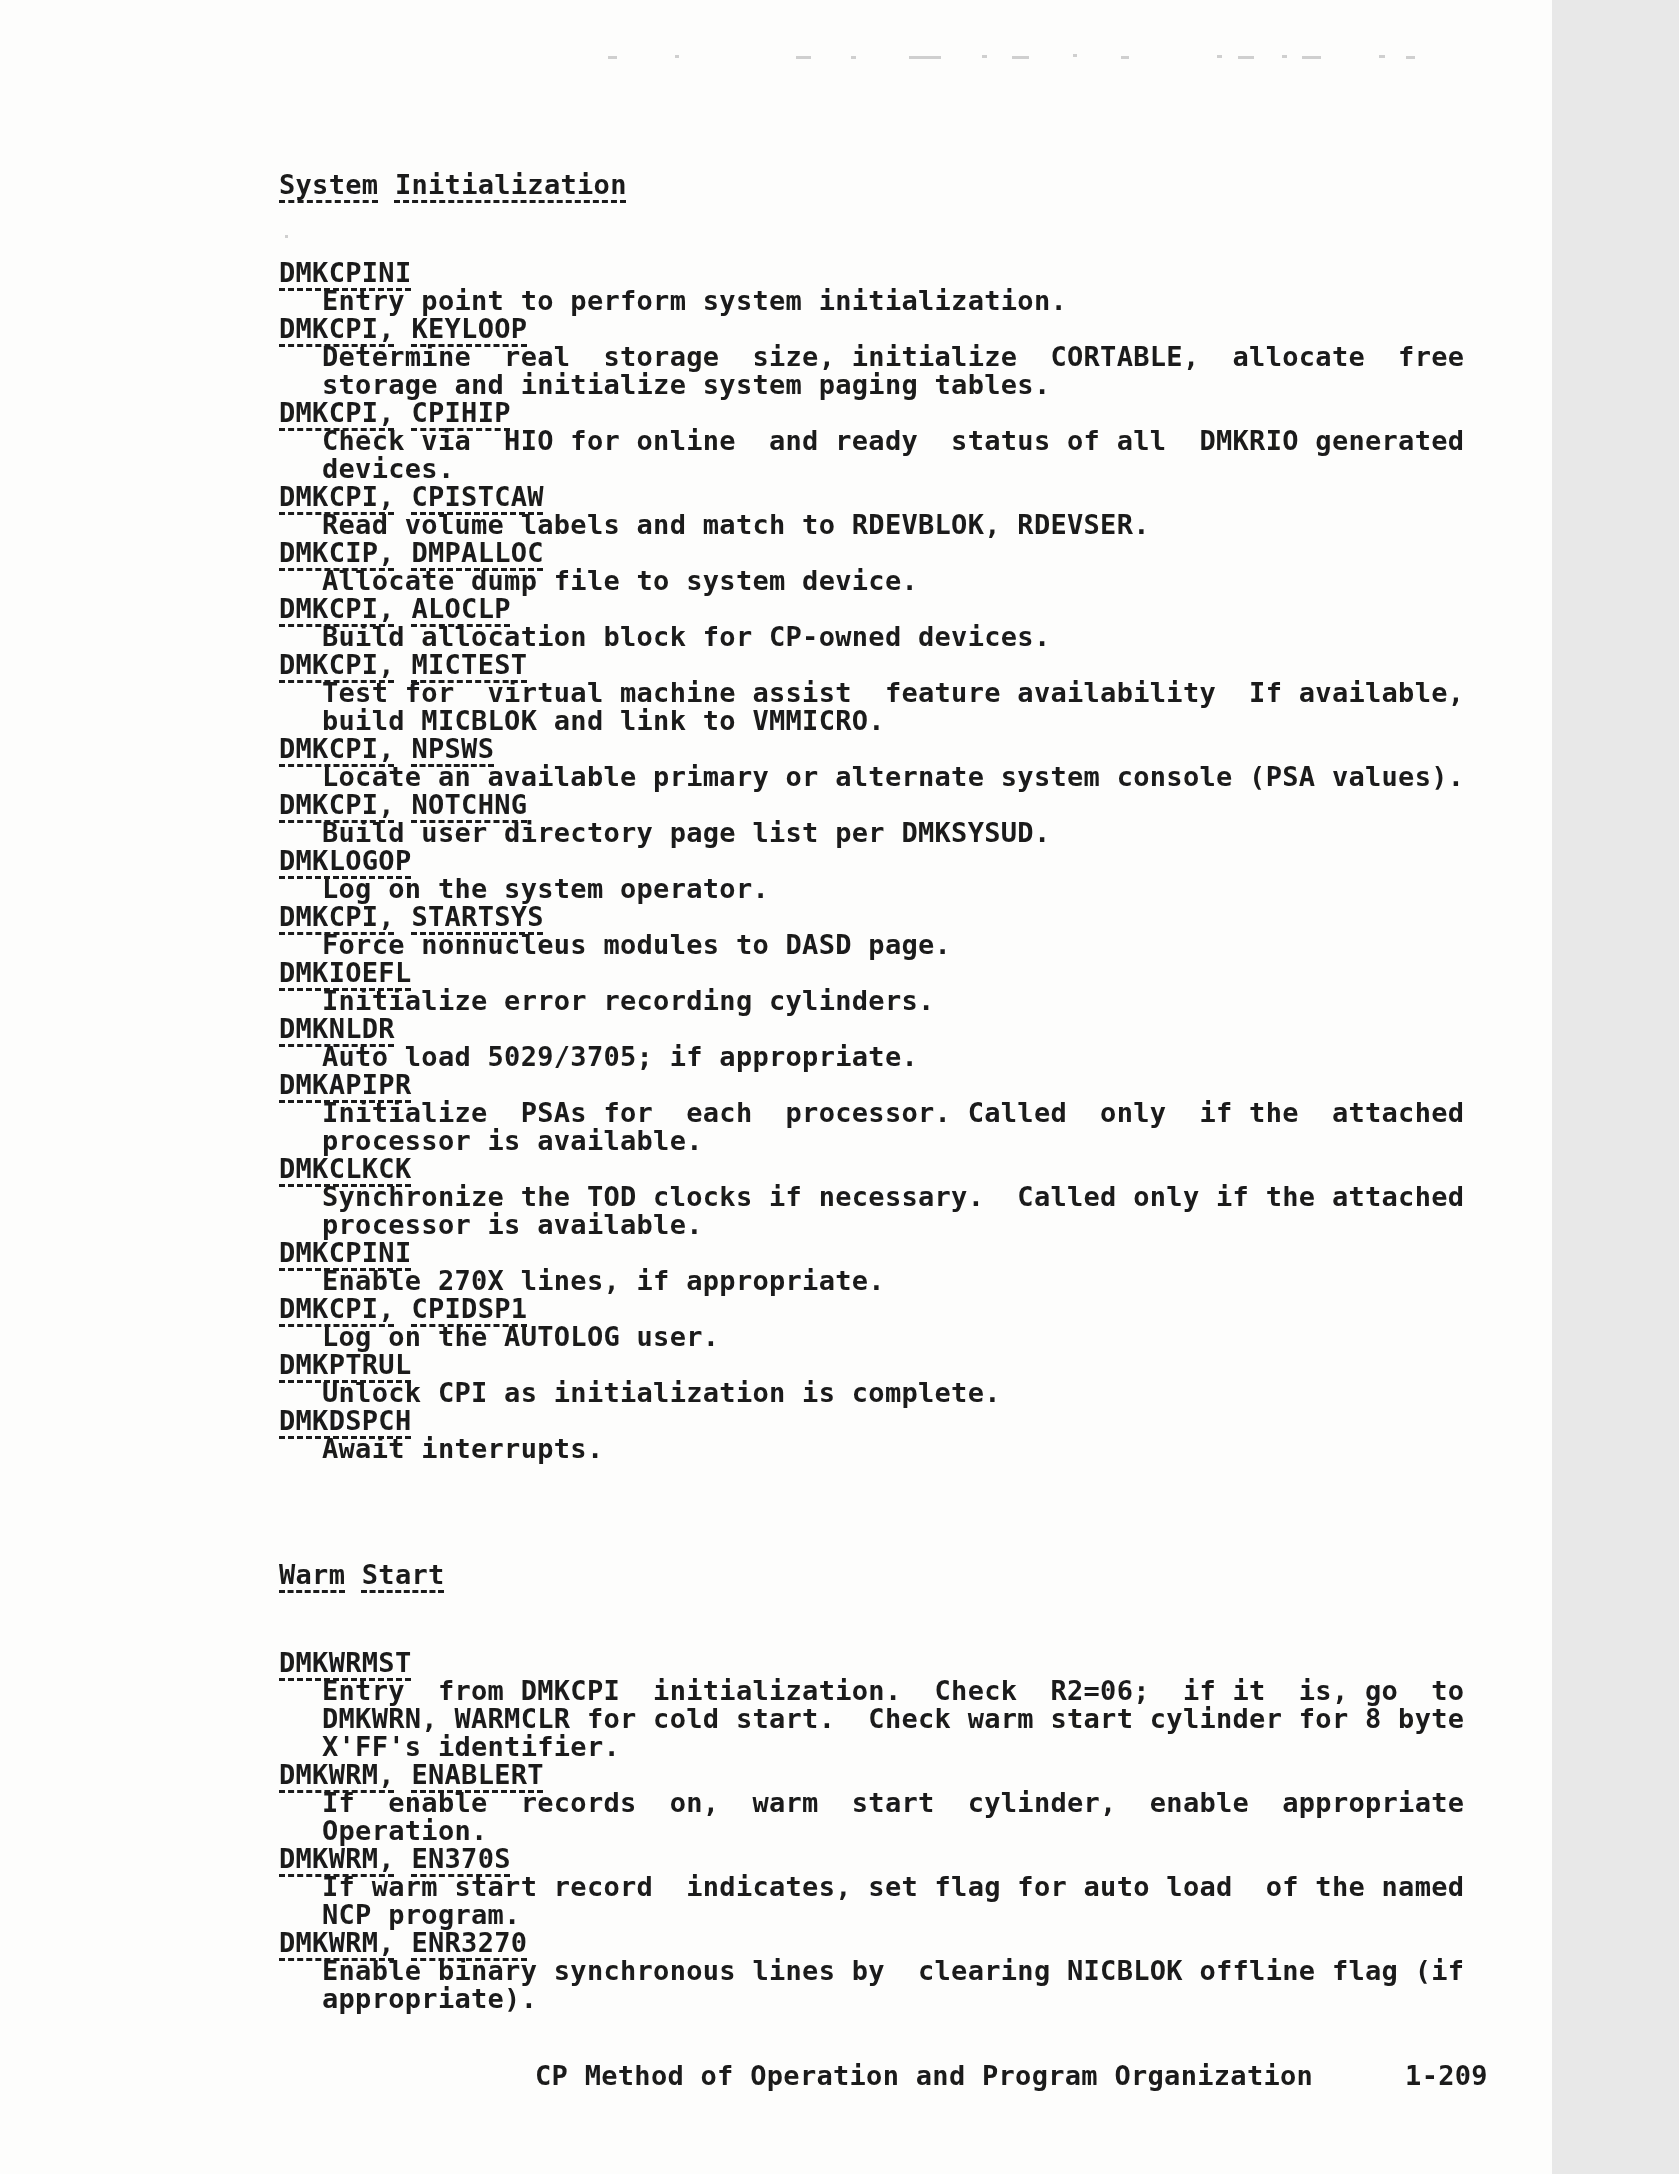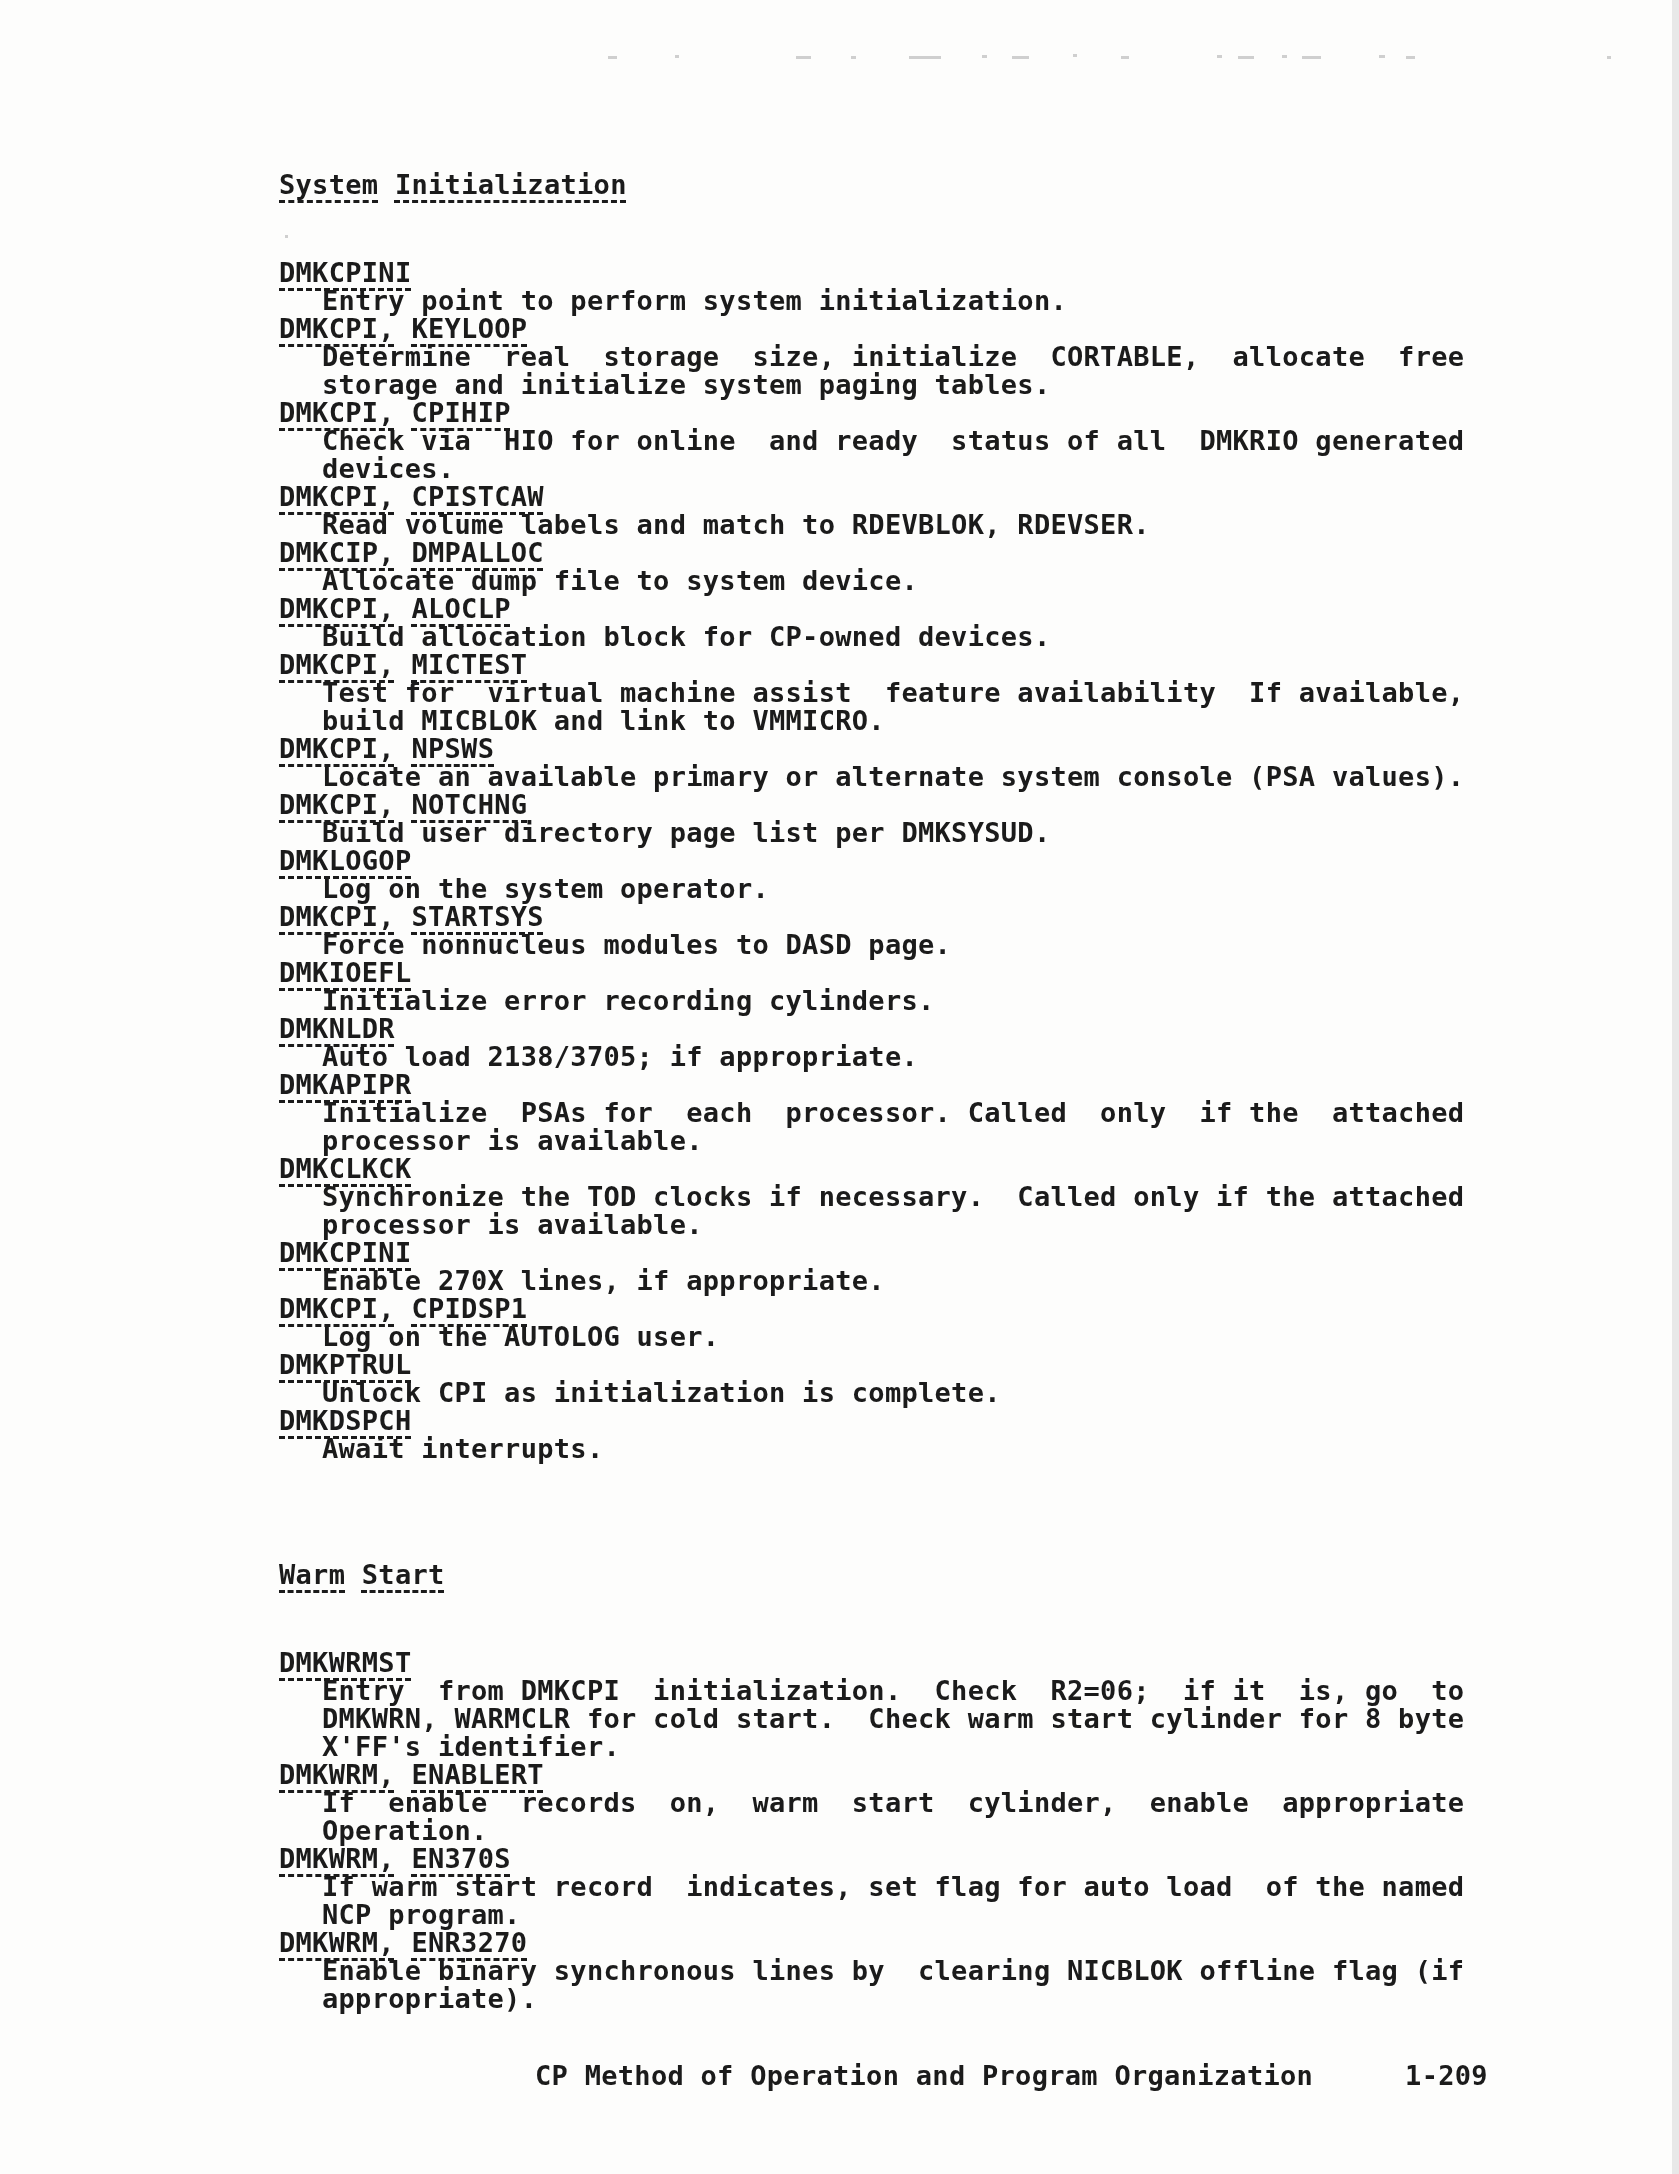--- a/index.html
+++ b/index.html
@@ -1,18 +1,18 @@
 <!DOCTYPE html>
 <html style="font-size:15px"><head>
 <meta charset="utf-8">
 <style>
   html, body { margin: 0; padding: 0; background: #e8e8e8; }
   .page {
     position: relative;
-    width: 1672px;
+    width: 1552px;
     height: 2174px;
     background: #fdfdfc;
     overflow: hidden;
     font-family: "DejaVu Sans Mono", "Liberation Mono", monospace;
     font-weight: bold;
     font-size: 27px;
     line-height: 28px;
     letter-spacing: 0.3px;
     color: #1b1b1b;
   }
@@ -89,21 +89,21 @@
         <div class="desc-line">Locate an available primary or alternate system console (PSA values).</div>
         <div class="module-line"><span class="u">DMKCPI,</span> <span class="u">NOTCHNG</span></div>
         <div class="desc-line">Build user directory page list per DMKSYSUD.</div>
         <div class="module-line"><span class="u">DMKLOGOP</span></div>
         <div class="desc-line">Log on the system operator.</div>
         <div class="module-line"><span class="u">DMKCPI,</span> <span class="u">STARTSYS</span></div>
         <div class="desc-line">Force nonnucleus modules to DASD page.</div>
         <div class="module-line"><span class="u">DMKIOEFL</span></div>
         <div class="desc-line">Initialize error recording cylinders.</div>
         <div class="module-line"><span class="u">DMKNLDR</span></div>
-        <div class="desc-line">Auto load 2138/3705; if appropriate.</div>
+        <div class="desc-line">Auto load 5029/3705; if appropriate.</div>
         <div class="module-line"><span class="u">DMKAPIPR</span></div>
         <div class="desc-line">Initialize  PSAs for  each  processor. Called  only  if the  attached</div>
         <div class="desc-line">processor is available.</div>
         <div class="module-line"><span class="u">DMKCLKCK</span></div>
         <div class="desc-line">Synchronize the TOD clocks if necessary.  Called only if the attached</div>
         <div class="desc-line">processor is available.</div>
         <div class="module-line"><span class="u">DMKCPINI</span></div>
         <div class="desc-line">Enable 270X lines, if appropriate.</div>
         <div class="module-line"><span class="u">DMKCPI,</span> <span class="u">CPIDSP1</span></div>
         <div class="desc-line">Log on the AUTOLOG user.</div>

